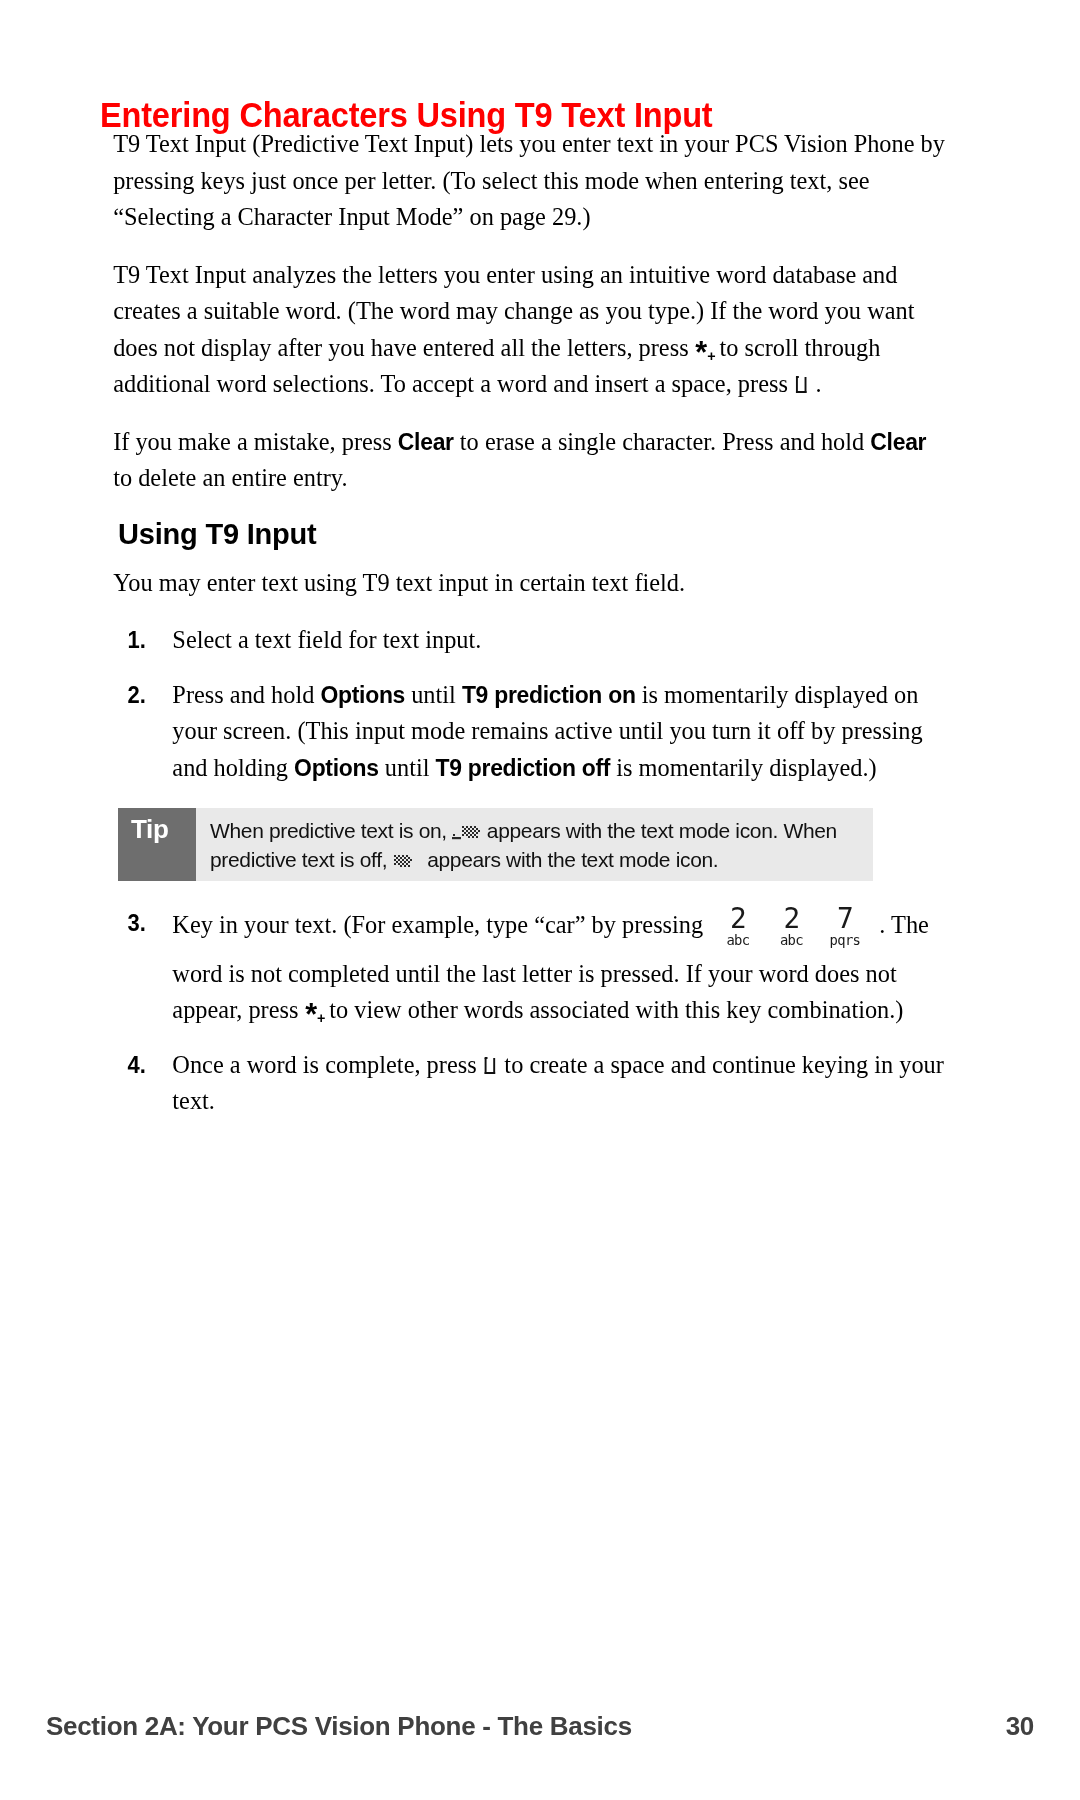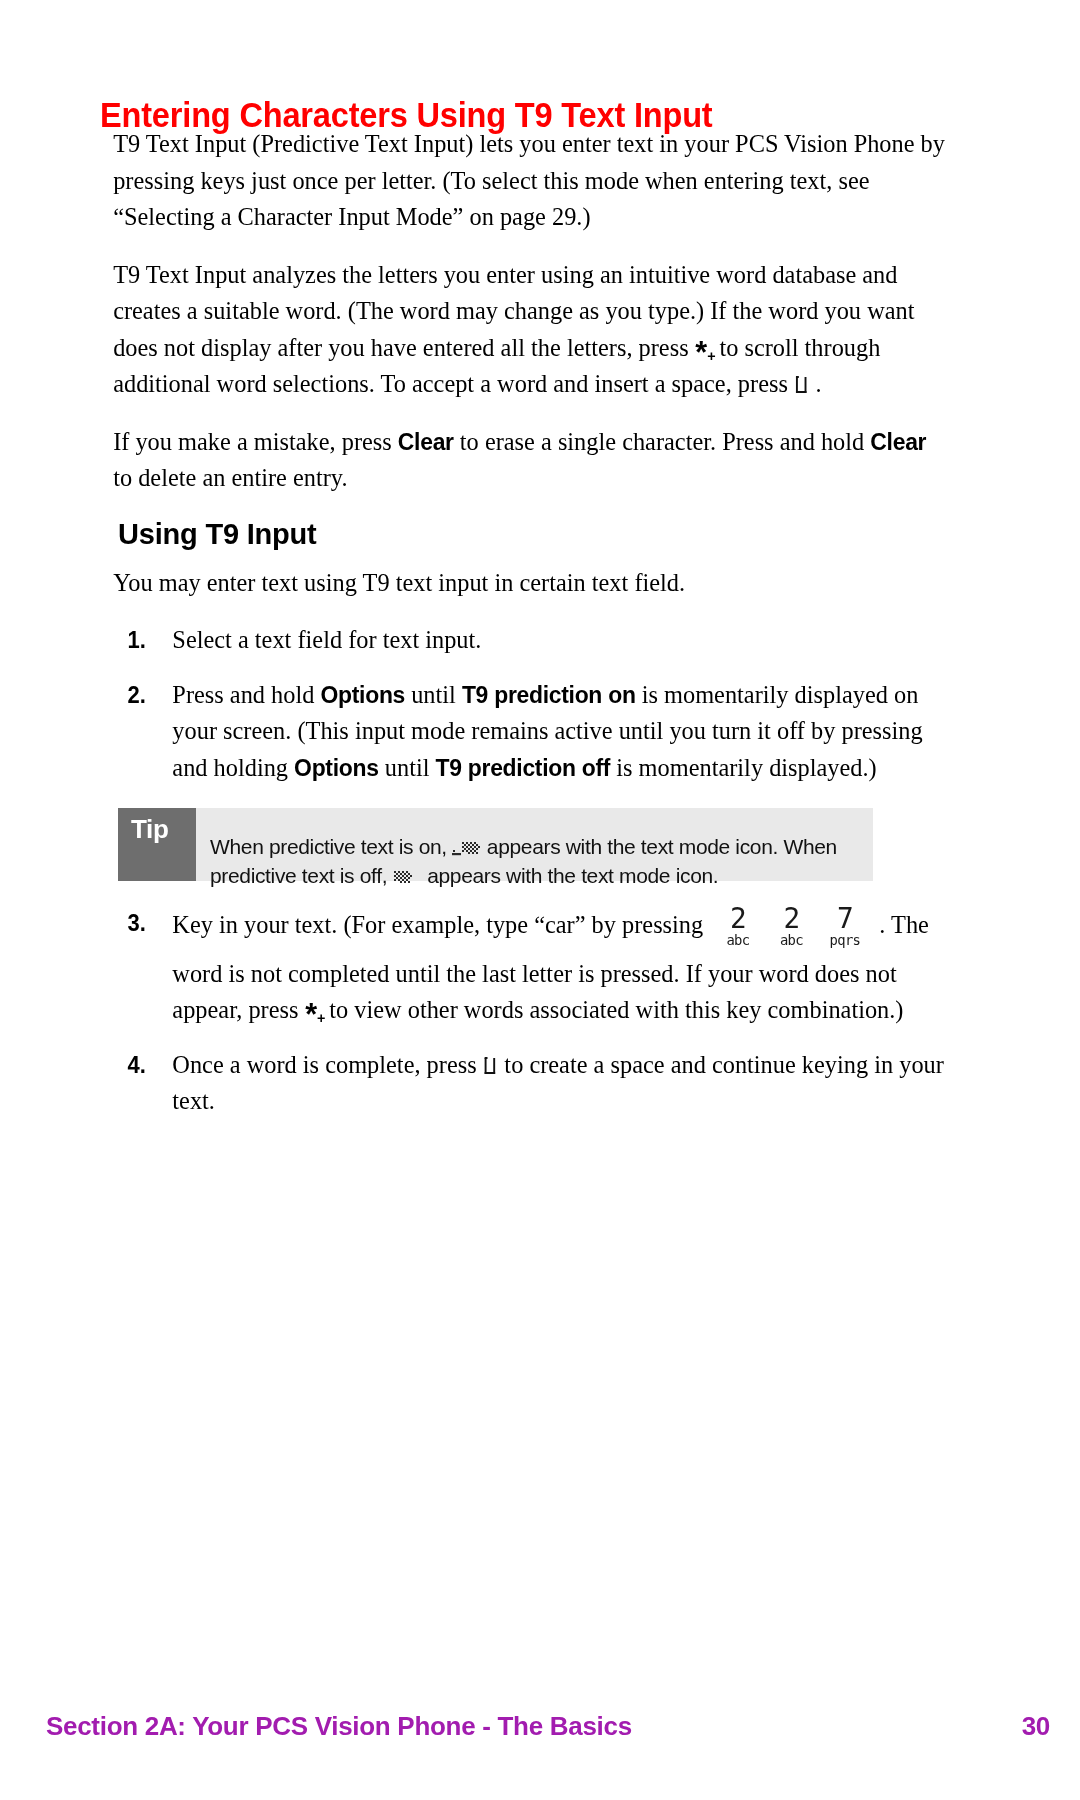--- a/index.html
+++ b/index.html
@@ -209,21 +209,21 @@
     letter-spacing: -0.3px;
     display: flex;
     align-items: flex-start;
     justify-content: flex-start;
     padding: 6px 0 0 13px;
     box-sizing: border-box;
     flex: 0 0 78px;
   }
   .tipbox .tip-body {
     flex: 1 1 auto;
-    padding: 24px 8px 0 14px;
+    padding: 8px 8px 0 14px;
     font-family: "Liberation Sans Narrow", "Liberation Sans", sans-serif;
     font-size: 21px;
     line-height: 29px;
     letter-spacing: -0.35px;
     color: #111;
     box-sizing: border-box;
   }
 
   
   .icon-pred-on, .icon-pred-off {
@@ -233,28 +233,28 @@
     height: 20px;
     margin: 0 3px;
     position: relative;
   }
   .icon-pred-on svg, .icon-pred-off svg { display:block; }
 
   
   .footer {
     position: absolute;
     left: 46px;
-    right: 30px;
+    right: 46px;
     bottom: 58px;
     height: 34px;
     font-family: "Liberation Sans Narrow", "Liberation Sans", sans-serif;
     font-weight: bold;
     font-size: 26px;
     letter-spacing: -0.3px;
-    color: #a21caf;
+    color: #404040;
     display: flex;
     justify-content: space-between;
     align-items: flex-end;
   }
   .footer .f-left { white-space: nowrap; }
   .footer .f-right { white-space: nowrap; margin-left: 44px; }
 </style>
 </head>
 <body>
 

